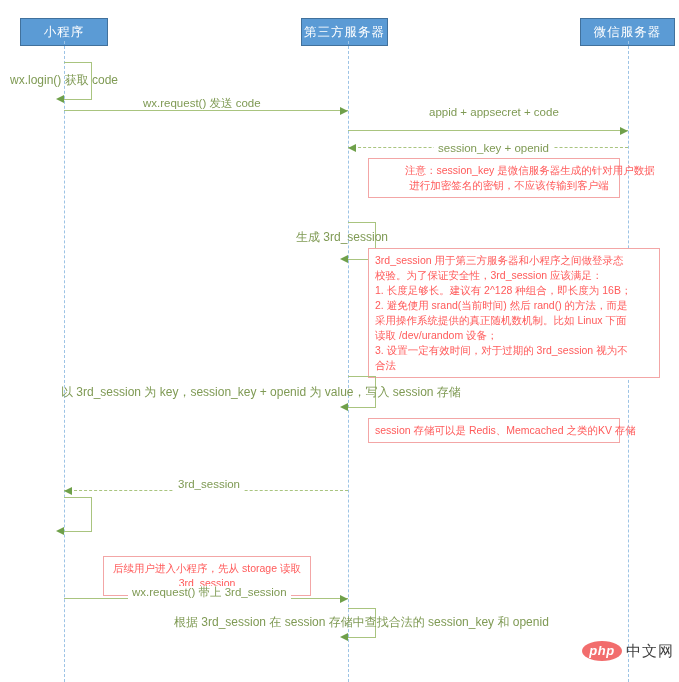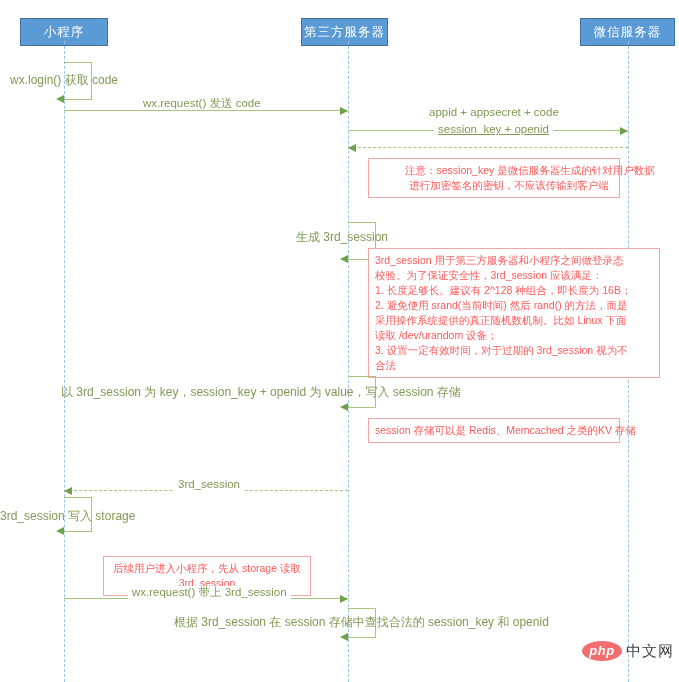--- a/index.html
+++ b/index.html
@@ -149,21 +149,21 @@
   <div class="msg-label" style="left:139px;top:97px;">wx.request() 发送 code</div>
 
   <div class="msg" style="left:348px;top:130px;width:280px;">
     <span class="arrow-r" style="left:272px;"></span>
   </div>
   <div class="msg-label" style="left:425px;top:106px;text-align:center;">appid + appsecret + code</div>
 
   <div class="msg dashed" style="left:348px;top:147px;width:280px;">
     <span class="arrow-l" style="left:0px;"></span>
   </div>
-  <div class="msg-label" style="left:434px;top:123px;text-decoration:underline;">session_key + openid</div>
+  <div class="msg-label" style="left:434px;top:142px;">session_key + openid</div>
 
   <div class="note center" style="left:368px;top:158px;width:252px;padding-left:36px;">
     <span class="note-line">注意：session_key 是微信服务器生成的针对用户数据</span>
     <span class="note-line">进行加密签名的密钥，不应该传输到客户端</span>
   </div>
 
   <div class="selfloop" style="left:348px;top:222px;">
     <span class="arrow-l"></span>
   </div>
   <div class="selfcall-label" style="left:296px;top:230px;">生成 3rd_session</div>
@@ -189,21 +189,20 @@
   </div>
 
   <div class="msg dashed" style="left:64px;top:490px;width:284px;">
     <span class="arrow-l" style="left:0px;"></span>
   </div>
   <div class="msg-label" style="left:174px;top:478px;">3rd_session</div>
 
   <div class="selfloop" style="left:64px;top:497px;height:35px;">
     <span class="arrow-l"></span>
   </div>
-  <div class="selfcall-label" style="left:0px;top:509px;">3rd_session 写入 storage</div>
 
   <div class="note center" style="left:103px;top:556px;width:208px;">
     <span class="note-line">后续用户进入小程序，先从 storage 读取</span>
     <span class="note-line">3rd_session</span>
   </div>
 
   <div class="msg" style="left:64px;top:598px;width:284px;">
     <span class="arrow-r" style="left:276px;"></span>
   </div>
   <div class="msg-label" style="left:128px;top:586px;">wx.request() 带上 3rd_session</div>

